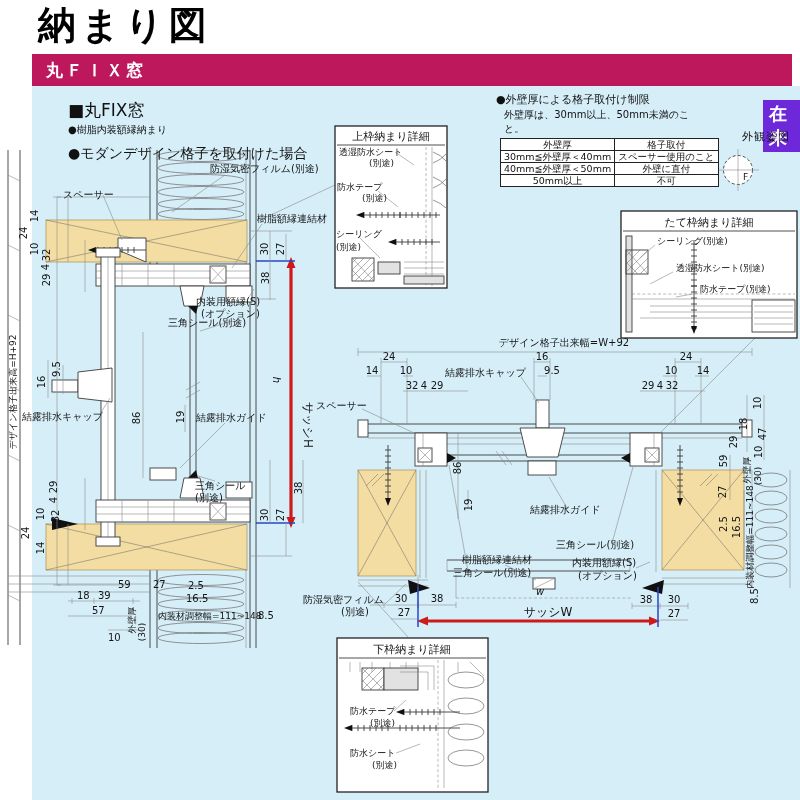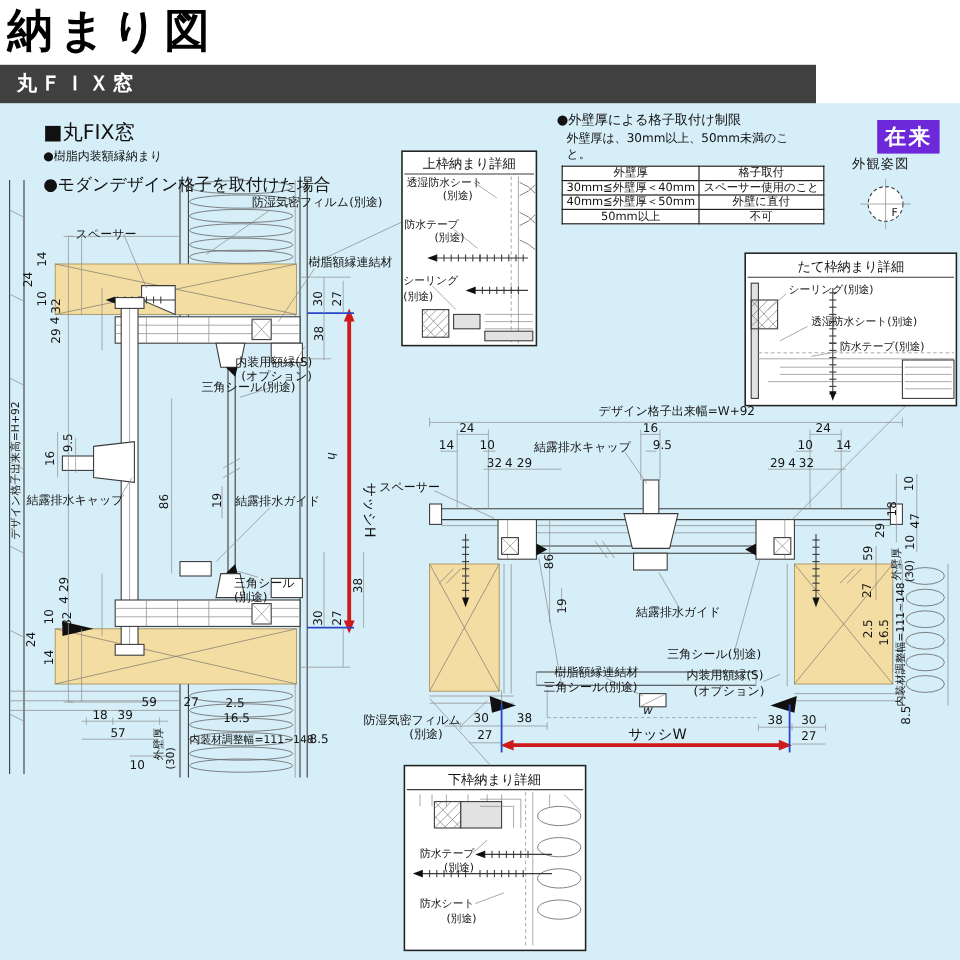--- a/index.html
+++ b/index.html
@@ -1,20 +1,20 @@
 <!DOCTYPE html>
 <html><head>
 <meta charset="utf-8">
 <style>
   html,body{margin:0;padding:0;}
   body{width:800px;height:800px;position:relative;overflow:hidden;background:#fff;
        font-family:"DejaVu Sans",sans-serif;color:#111;}
-  .abs{position:absolute;}
+  .abs{position:absolute;margin-left:32px;}
   #page-title{left:6px;top:0px;font-size:38px;font-weight:800;letter-spacing:5px;color:#000;}
-  #cat-bar{left:0;top:54px;width:680px;height:32px;background:#404040;}
+  #cat-bar{left:0;top:54px;width:760px;height:32px;background:#be185d;}
   #cat-bar span{display:block;margin-left:14px;line-height:32px;color:#fff;font-weight:bold;
                 font-size:17px;letter-spacing:3px;}
   #content-bg{left:0;top:86px;width:800px;height:714px;background:#d6eef8;}
   #intro-heading{left:36px;top:99px;font-size:17px;}
   #intro-b1{left:36px;top:123px;font-size:10px;}
   #intro-b2{left:36px;top:145px;font-size:14px;}
   #restriction{left:464px;top:92px;width:200px;}
   #restriction .rt{font-size:11px;}
   #restriction .rn{font-size:10px;margin-left:8px;margin-top:1px;}
   #restriction table{border-collapse:collapse;background:#fff;margin-top:2px;margin-left:4px;}

